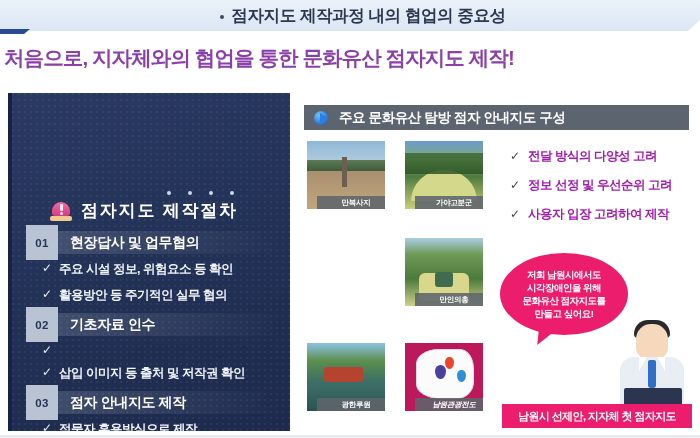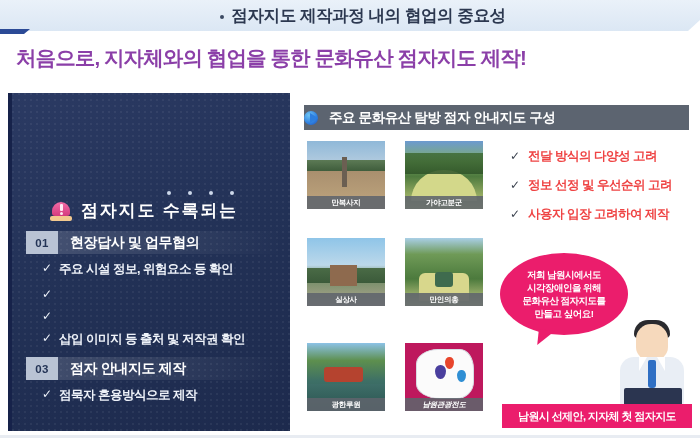--- a/index.html
+++ b/index.html
@@ -52,21 +52,21 @@
     left: 0; top: 29px;
     width: 30px; height: 5px;
     background: #2b4a96;
     -webkit-clip-path: polygon(0 0, 30px 0, 24px 5px, 0 5px);
     clip-path: polygon(0 0, 30px 0, 24px 5px, 0 5px);
   }
 
   
   .subtitle {
     position: absolute;
-    left: 16px; top: 44px;
+    left: 4px; top: 44px;
     width: 670px;
     font-size: 20.5px;
     font-weight: bold;
     color: #8b3fa8;
     letter-spacing: -0.9px;
     white-space: nowrap;
   }
 
   
   .left-panel {
@@ -149,21 +149,21 @@
 
   .step-head {
     position: relative;
     margin: 0 12px 0 14px;
     height: 23px;
     display: flex;
     align-items: center;
     background: linear-gradient(90deg, rgba(255,255,255,0.16) 0%, rgba(255,255,255,0.09) 45%, rgba(255,255,255,0.0) 100%);
   }
   .step-num {
-    width: 32px; height: 23px;
+    width: 32px; height: 35px;
     flex: none;
     display: flex;
     align-items: center;
     justify-content: center;
     background: #b9c3d4;
     color: #243456;
     font-size: 11.5px;
     font-weight: bold;
     letter-spacing: 0.3px;
   }
@@ -204,20 +204,21 @@
     left: 300px; top: 93px;
     width: 392px; height: 338px;
   }
   .right-head {
     position: absolute;
     left: 4px; top: 12px;
     width: 385px; height: 25px;
     background: #5c6470;
     display: flex;
     align-items: center;
+    padding-left: 10px;
     box-sizing: border-box;
   }
   .play-icon {
     position: relative;
     width: 16px; height: 16px;
     flex: none;
     margin-right: 9px;
   }
   .play-icon .circ {
     position: absolute;
@@ -245,21 +246,21 @@
   
   .thumb {
     position: absolute;
     width: 78px; height: 68px;
     overflow: hidden;
     background: #9aa6b2;
   }
   .thumb .sky { position:absolute; left:0; top:0; width:100%; height:100%; }
   .thumb-cap {
     position: absolute;
-    left: 0; bottom: 0;
+    left: 10px; bottom: 0;
     width: 100%; height: 13px;
     background: rgba(95,100,108,0.88);
     color: #fff;
     font-size: 7.5px;
     font-weight: bold;
     display: flex;
     align-items: center;
     justify-content: center;
     letter-spacing: -0.3px;
   }
@@ -335,21 +336,21 @@
   .rb-check {
     flex: none;
     font-size: 12px;
     color: #3c4350;
     margin-right: 8px;
     margin-top: 1px;
   }
   .rb-text {
     font-size: 12.5px;
     font-weight: bold;
-    color: #ef4444;
+    color: #a21caf;
     letter-spacing: -0.5px;
     white-space: nowrap;
   }
 
   
   .bubble {
     position: absolute;
     left: 500px; top: 253px;
     width: 128px; height: 82px;
     background: #eb1d6c;
@@ -483,42 +484,47 @@
     <i></i>
   </div>
 
   <div class="panel-title-row">
     <span class="siren-icon">
       <span class="dome"></span>
       <span class="bang"></span>
       <span class="bangdot"></span>
       <span class="base"></span>
     </span>
-    <span class="panel-title">점자지도 수록되는</span>
+    <span class="panel-title">점자지도 제작절차</span>
   </div>
 
   <div class="steps">
 
     <div class="step-block">
       <div class="step-head">
         <span class="step-num">01</span>
         <span class="step-label">현장답사 및 업무협의</span>
       </div>
       <div class="step-items">
         <div class="step-item">
           <span class="check">✓</span>
           <span class="step-item-text">주요 시설 정보, 위험요소 등 확인</span>
         </div>
         <div class="step-item">
           <span class="check">✓</span>
+          <span class="step-item-text">활용방안 등 주기적인 실무 협의</span>
         </div>
       </div>
     </div>
 
     <div class="step-block">
+      <div class="step-head">
+        <span class="step-num">02</span>
+        <span class="step-label">기초자료 인수</span>
+      </div>
       <div class="step-items">
         <div class="step-item">
           <span class="check">✓</span>
         </div>
         <div class="step-item">
           <span class="check">✓</span>
           <span class="step-item-text">삽입 이미지 등 출처 및 저작권 확인</span>
         </div>
       </div>
     </div>
@@ -552,24 +558,20 @@
 
   <div class="thumb" style="left:7px; top:48px;">
     <span class="sky sc-manboksa"></span>
     <span class="thumb-cap">만복사지</span>
   </div>
   <div class="thumb" style="left:105px; top:48px;">
     <span class="sky sc-gaya"></span>
     <span class="thumb-cap">가야고분군</span>
   </div>
 
-  <div class="thumb" style="left:7px; top:145px;">
-    <span class="sky sc-silsang"></span>
-    <span class="thumb-cap">실상사</span>
-  </div>
   <div class="thumb" style="left:105px; top:145px;">
     <span class="sky sc-manin"></span>
     <span class="thumb-cap">만인의총</span>
   </div>
 
   <div class="thumb" style="left:7px; top:250px;">
     <span class="sky sc-gwang"></span>
     <span class="thumb-cap">광한루원</span>
   </div>
   <div class="thumb thumb-map" style="left:105px; top:250px;">

